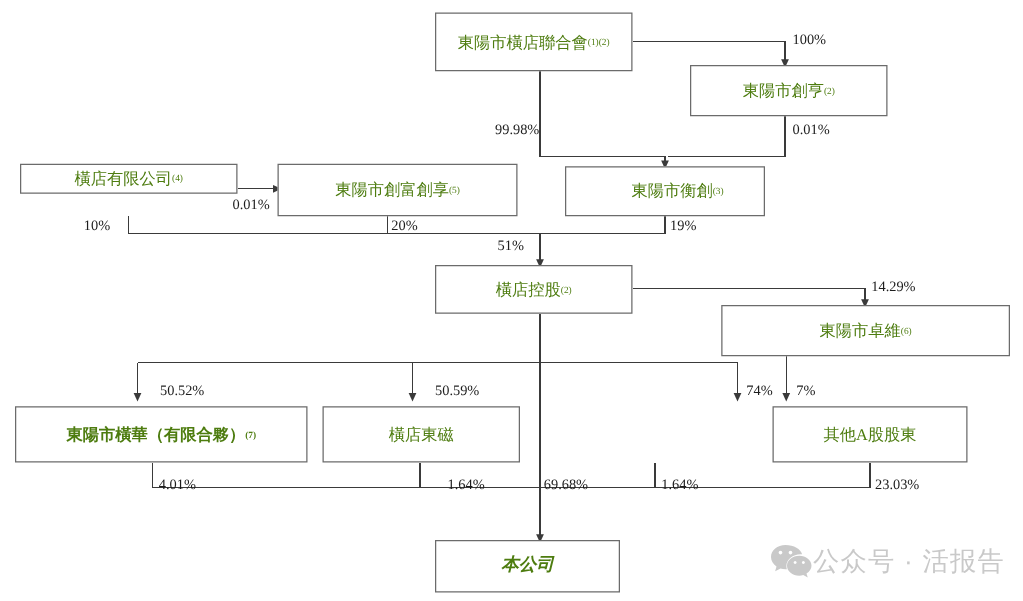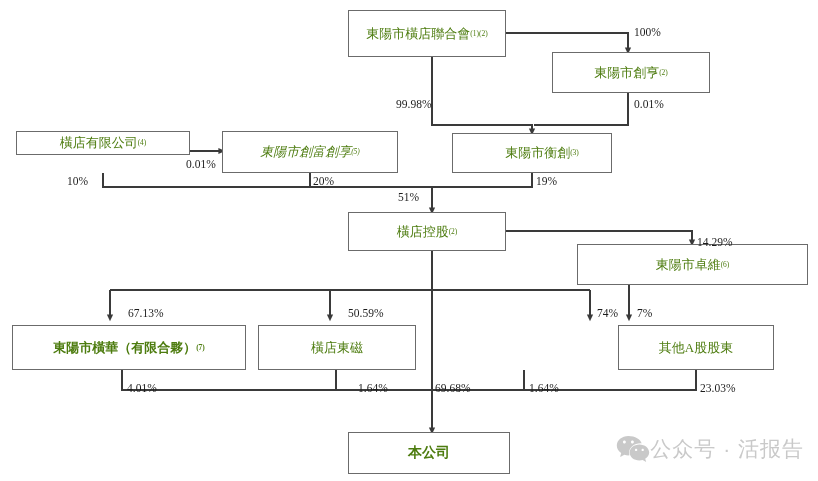--- a/index.html
+++ b/index.html
@@ -122,21 +122,21 @@
   <div class="node" style="left:552px; top:52px; width:158px; height:41px;">
     <span>東陽市創亨</span>
       <sup>(2)</sup>
   </div>
 
   <div class="node" style="left:16px; top:131px; width:174px; height:24px;">
     <span>橫店有限公司</span>
       <sup>(4)</sup>
   </div>
 
-  <div class="node" style="left:222px; top:131px; width:176px; height:42px;font-style:italic;">
+  <div class="node" style="left:222px; top:131px; width:192px; height:42px;">
     <span>東陽市創富創享</span>
       <sup>(5)</sup>
   </div>
 
   <div class="node" style="left:452px; top:133px; width:160px; height:40px;padding-left:20px;">
     <span>東陽市衡創</span>
       <sup>(3)</sup>
   </div>
 
   <div class="node" style="left:348px; top:212px; width:158px; height:39px;">
@@ -158,34 +158,34 @@
     <span>橫店東磁</span>
       <sup></sup>
   </div>
 
 
   <div class="node" style="left:618px; top:325px; width:156px; height:45px;">
     <span>其他A股股東</span>
       <sup></sup>
   </div>
 
-  <div class="node bold" style="left:348px; top:432px; width:162px; height:42px;">
+  <div class="node bold" style="left:348px; top:432px; width:148px; height:42px;font-style:italic;">
     <span>本公司</span>
   </div>
 
   <div class="edge-label" style="left:634px; top:27px;">100%</div>
   <div class="edge-label" style="left:396px; top:99px;">99.98%</div>
   <div class="edge-label" style="left:634px; top:99px;">0.01%</div>
   <div class="edge-label" style="left:186px; top:159px;">0.01%</div>
   <div class="edge-label" style="left:67px; top:176px;">10%</div>
   <div class="edge-label" style="left:313px; top:176px;">20%</div>
   <div class="edge-label" style="left:536px; top:176px;">19%</div>
   <div class="edge-label" style="left:398px; top:192px;">51%</div>
-  <div class="edge-label" style="left:697px; top:237px;text-align:right;">14.29%</div>
-  <div class="edge-label" style="left:128px; top:308px;">67.13%</div>
+  <div class="edge-label" style="left:697px; top:225px;text-align:right;">14.29%</div>
+  <div class="edge-label" style="left:128px; top:308px;">50.52%</div>
   <div class="edge-label" style="left:348px; top:308px;">50.59%</div>
   <div class="edge-label" style="left:597px; top:308px;">74%</div>
   <div class="edge-label" style="left:637px; top:308px;">7%</div>
   <div class="edge-label" style="left:127px; top:383px;">4.01%</div>
   <div class="edge-label" style="left:358px; top:383px;">1.64%</div>
   <div class="edge-label" style="left:435px; top:383px;">69.68%</div>
   <div class="edge-label" style="left:529px; top:383px;">1.64%</div>
   <div class="edge-label" style="left:700px; top:383px;">23.03%</div>
 
   <div id="watermark">

